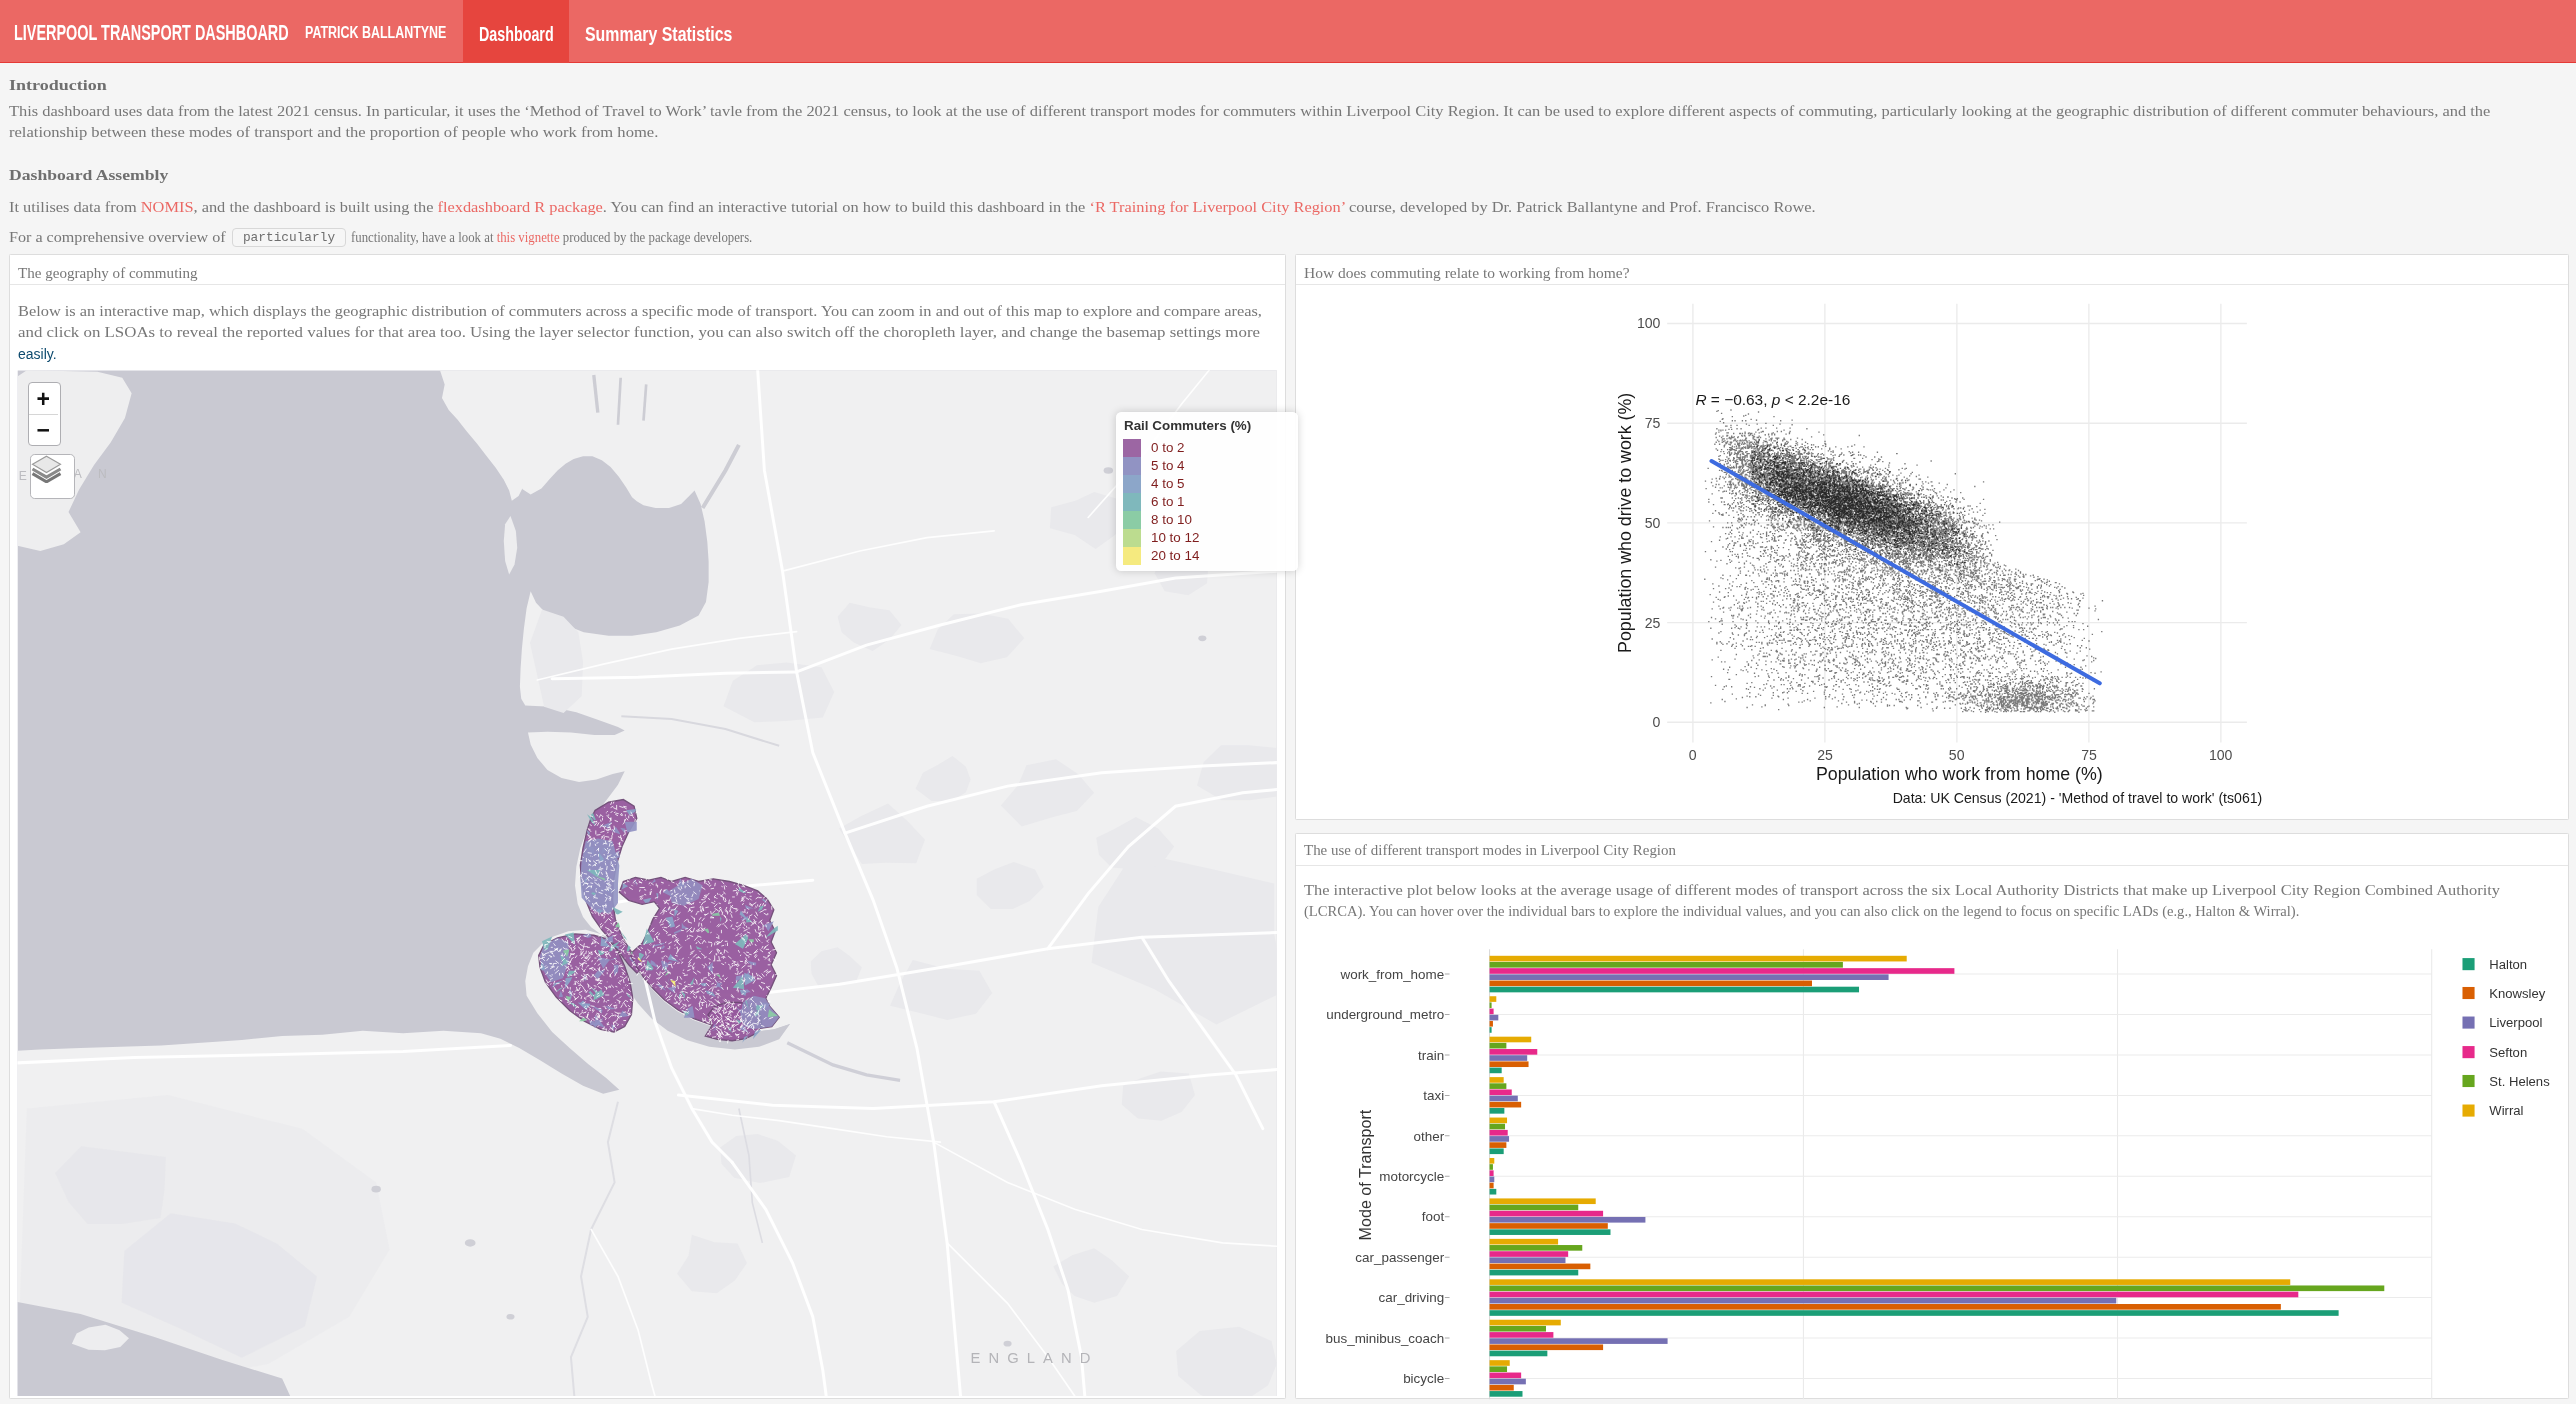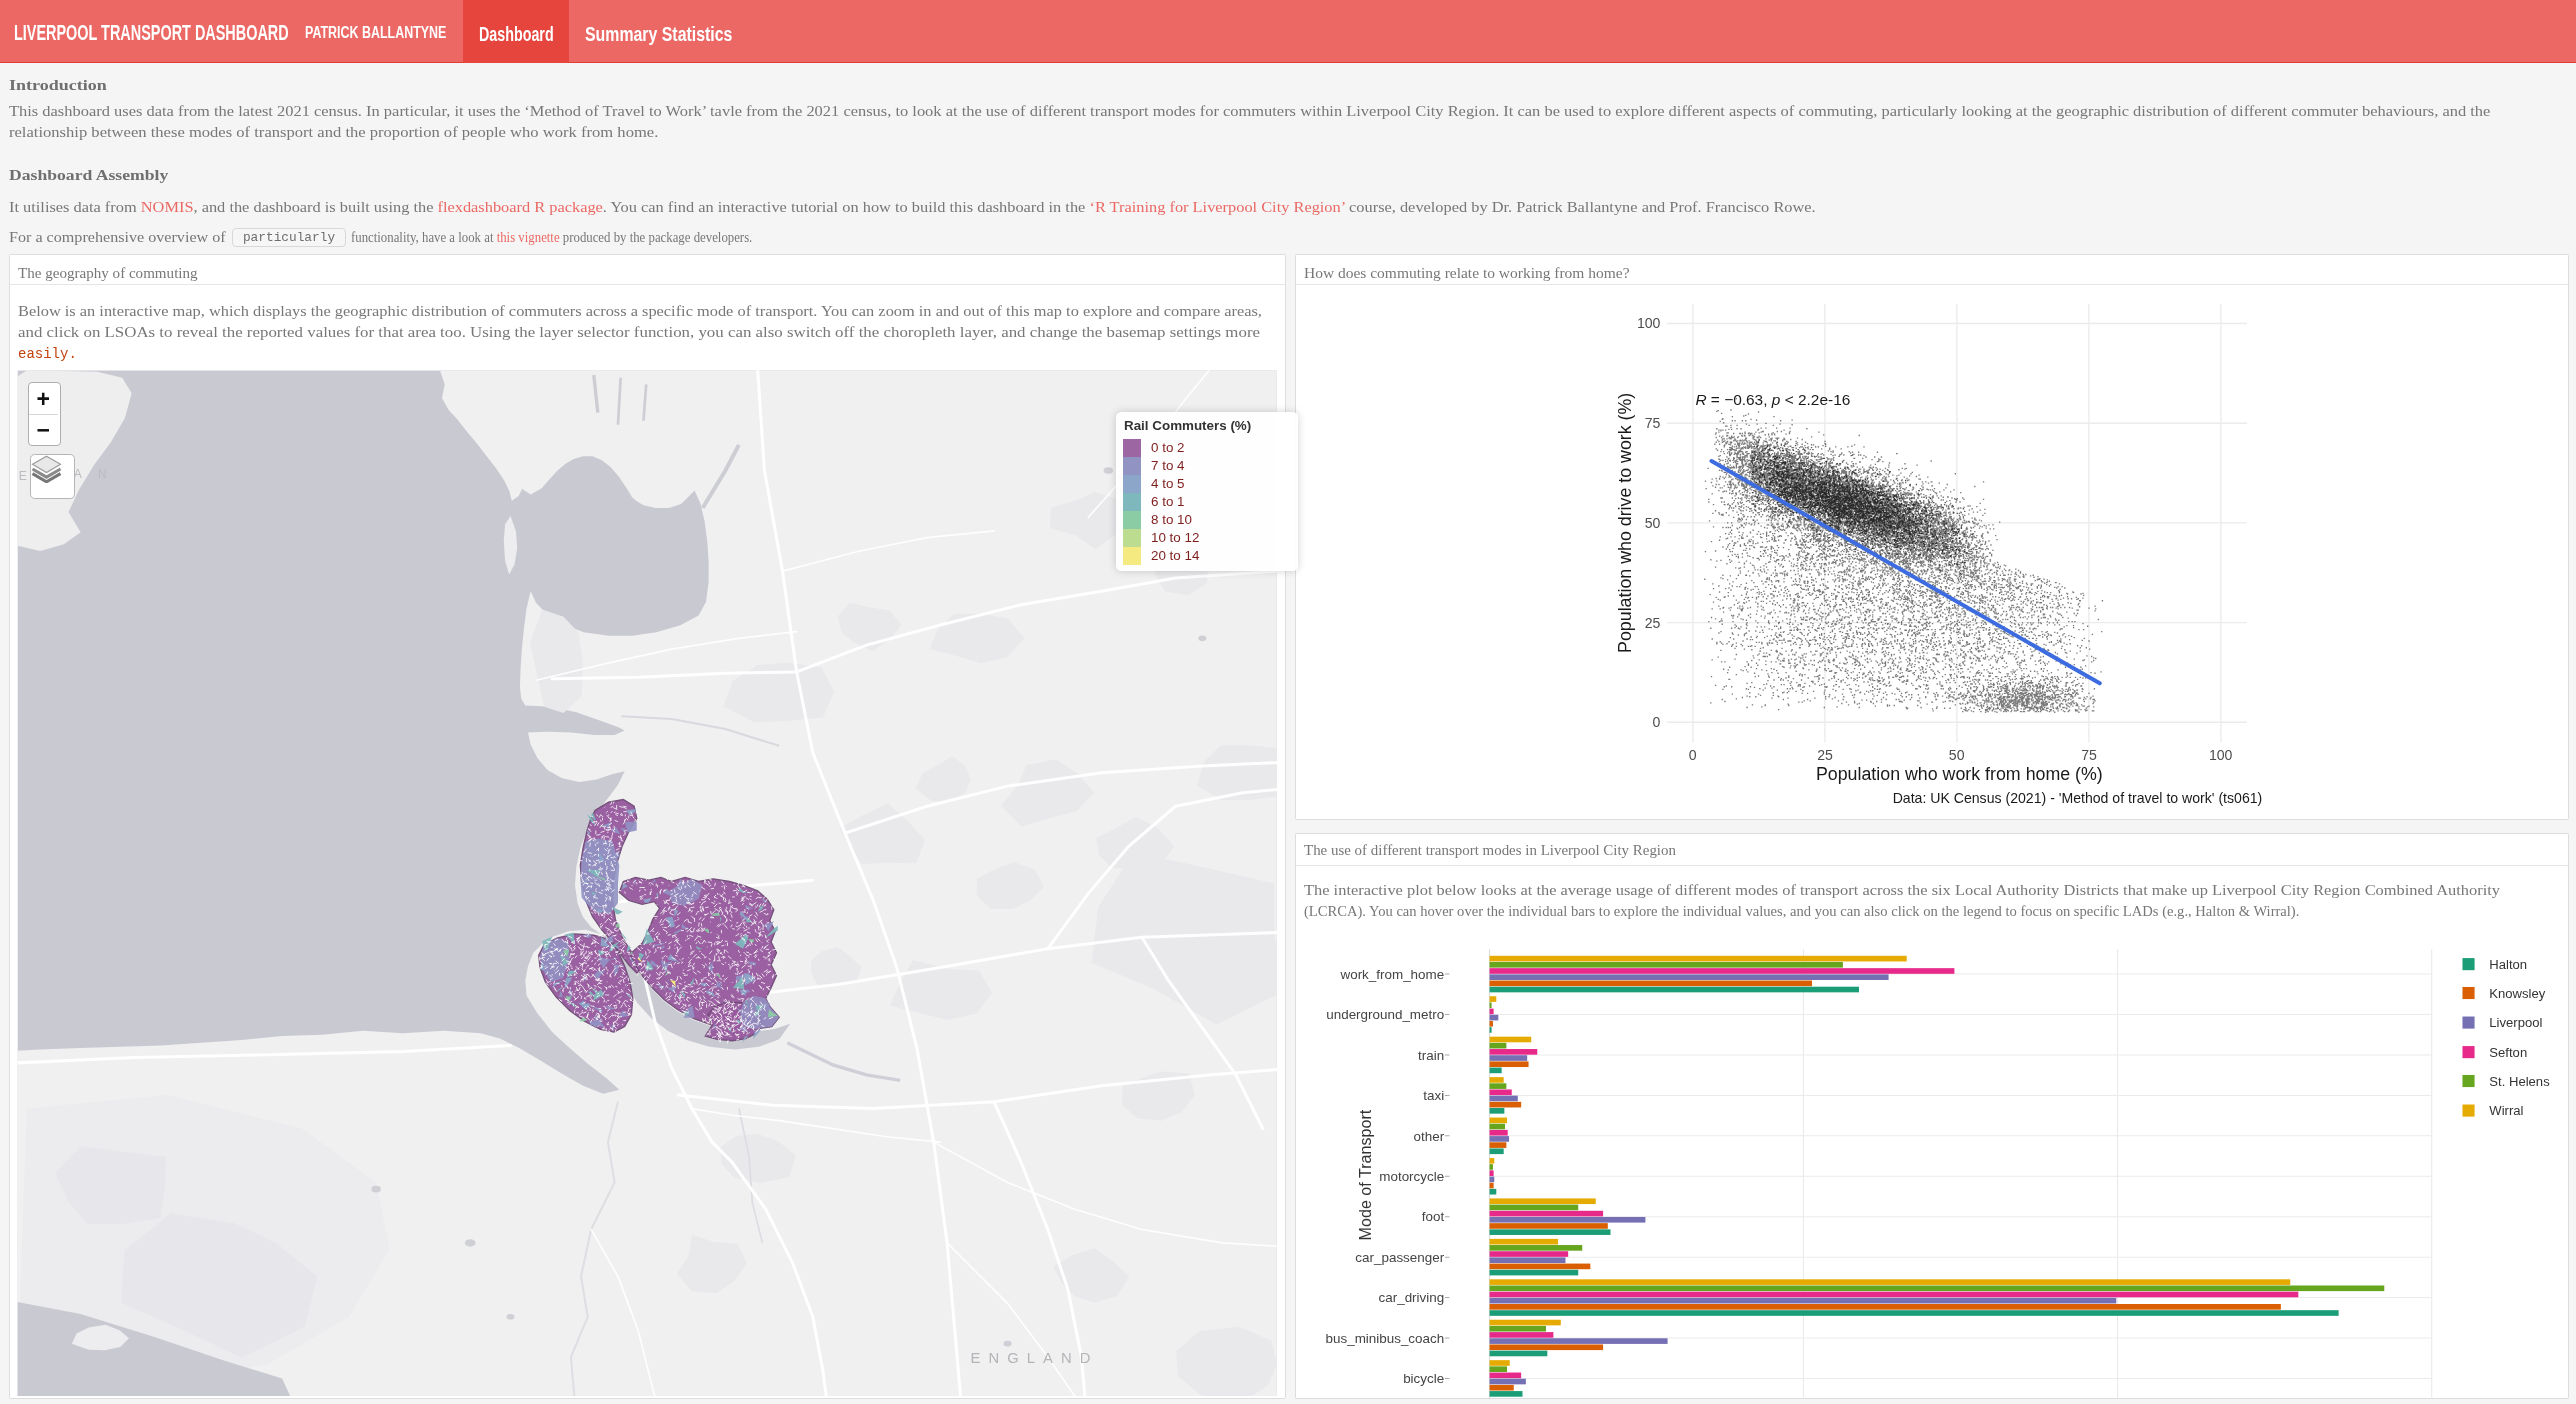--- a/index.html
+++ b/index.html
@@ -426,21 +426,21 @@
 <path d="M13 1 L25 8 L13 15 L1 8 Z" fill="#e8e8e8" stroke="#9a9a9a" stroke-width="1"></path>
 <path d="M1 12 L13 19 L25 12" fill="none" stroke="#8a8a8a" stroke-width="2.6"></path>
 <path d="M1 16 L13 23 L25 16" fill="none" stroke="#777777" stroke-width="2.6"></path>
 </svg>
     </div>
   <div id="mapleg">
 <div id="mapleg-title">Rail Commuters (%)</div>
 <div class="swatch" style="top:27px;background:#9c66a3"></div>
 <div class="swlab" style="top:28px">0 to 2</div>
 <div class="swatch" style="top:45px;background:#9193c3"></div>
-<div class="swlab" style="top:46px">7 to 4</div>
+<div class="swlab" style="top:46px">5 to 4</div>
 <div class="swatch" style="top:63px;background:#8CA6C9"></div>
 <div class="swlab" style="top:64px">4 to 5</div>
 <div class="swatch" style="top:81px;background:#7FB8BC"></div>
 <div class="swlab" style="top:82px">6 to 1</div>
 <div class="swatch" style="top:99px;background:#8BCCA5"></div>
 <div class="swlab" style="top:100px">8 to 10</div>
 <div class="swatch" style="top:117px;background:#BCDC8F"></div>
 <div class="swlab" style="top:118px">10 to 12</div>
 <div class="swatch" style="top:135px;background:#F5EA7F"></div>
 <div class="swlab" style="top:136px">20 to 14</div>
@@ -450,20 +450,20 @@
 <div class="tl" id="tl-p1l2" style="left:8.7px;top:126px;font-size:14px;font-family:'Liberation Serif',serif;font-weight:normal;color:#777777;transform:scaleX(1.1836);">relationship between these modes of transport and the proportion of people who work from home.</div>
 <div class="tl" id="tl-h2" style="left:8.7px;top:168px;font-size:14.4px;font-family:'Liberation Serif',serif;font-weight:bold;color:#6f6f6f;transform:scaleX(1.2259);">Dashboard Assembly</div>
 <div class="tl" id="tl-p2" style="left:8.7px;top:201px;font-size:14px;font-family:'Liberation Serif',serif;font-weight:normal;color:#777777;transform:scaleX(1.1685);">It utilises data from <a>NOMIS</a>, and the dashboard is built using the <a>flexdashboard R package</a>. You can find an interactive tutorial on how to build this dashboard in the <a>‘R Training for Liverpool City Region’</a> course, developed by Dr. Patrick Ballantyne and Prof. Francisco Rowe.</div>
 <div class="tl" id="tl-p3a" style="left:8.7px;top:231px;font-size:14px;font-family:'Liberation Serif',serif;font-weight:normal;color:#777777;transform:scaleX(1.1515);">For a comprehensive overview of</div>
 <div class="tl" id="tl-p3b" style="left:351px;top:231px;font-size:14px;font-family:'Liberation Serif',serif;font-weight:normal;color:#777777;transform:scaleX(0.9146);">functionality, have a look at <a>this vignette</a> produced by the package developers.</div>
 <div class="tl" id="tl-t_map" style="left:18px;top:266px;font-size:14.8px;font-family:'Liberation Serif',serif;font-weight:normal;color:#777777;transform:scaleX(1.0187);">The geography of commuting</div>
 <div class="tl" id="tl-t_sc" style="left:1304px;top:266px;font-size:14.8px;font-family:'Liberation Serif',serif;font-weight:normal;color:#777777;transform:scaleX(1.0465);">How does commuting relate to working from home?</div>
 <div class="tl" id="tl-t_bar" style="left:1304px;top:843px;font-size:14.8px;font-family:'Liberation Serif',serif;font-weight:normal;color:#777777;transform:scaleX(1.0098);">The use of different transport modes in Liverpool City Region</div>
 <div class="tl" id="tl-ml1" style="left:18px;top:305px;font-size:14px;font-family:'Liberation Serif',serif;font-weight:normal;color:#777777;transform:scaleX(1.1690);">Below is an interactive map, which displays the geographic distribution of commuters across a specific mode of transport. You can zoom in and out of this map to explore and compare areas,</div>
 <div class="tl" id="tl-ml2" style="left:18px;top:326px;font-size:14px;font-family:'Liberation Serif',serif;font-weight:normal;color:#777777;transform:scaleX(1.2038);">and click on LSOAs to reveal the reported values for that area too. Using the layer selector function, you can also switch off the choropleth layer, and change the basemap settings more</div>
-<div class="tl" id="tl-ml3" style="left:18px;top:347px;font-size:14px;font-family:Liberation Mono, monospace;font-weight:normal;color:#c2410c;text-align:center;">easily.</div>
+<div class="tl" id="tl-ml3" style="left:18px;top:347px;font-size:14px;font-family:Liberation Sans, sans-serif;font-weight:normal;color:#0c4a6e;text-align:center;">easily.</div>
 <div class="tl" id="tl-bl1" style="left:1304px;top:884px;font-size:14px;font-family:'Liberation Serif',serif;font-weight:normal;color:#777777;transform:scaleX(1.1722);">The interactive plot below looks at the average usage of different modes of transport across the six Local Authority Districts that make up Liverpool City Region Combined Authority</div>
 <div class="tl" id="tl-bl2" style="left:1304px;top:905px;font-size:14px;font-family:'Liberation Serif',serif;font-weight:normal;color:#777777;transform:scaleX(1.0416);">(LCRCA). You can hover over the individual bars to explore the individual values, and you can also click on the legend to focus on specific LADs (e.g., Halton &amp; Wirral).</div>
 <div class="tl" id="tl-nav1" style="left:14px;top:22px;font-size:22px;font-family:'Liberation Sans',sans-serif;font-weight:bold;color:#ffffff;transform:scaleX(0.6558);">LIVERPOOL TRANSPORT DASHBOARD</div>
 <div class="tl" id="tl-nav2" style="left:305px;top:25px;font-size:16px;font-family:'Liberation Sans',sans-serif;font-weight:bold;color:#ffffff;transform:scaleX(0.7782);">PATRICK BALLANTYNE</div>
 <div class="tl" id="tl-nav3" style="left:479px;top:24px;font-size:20px;font-family:'Liberation Sans',sans-serif;font-weight:bold;color:#ffffff;transform:scaleX(0.7147);">Dashboard</div>
 <div class="tl" id="tl-nav4" style="left:585px;top:24px;font-size:20px;font-family:'Liberation Sans',sans-serif;font-weight:bold;color:#ffffff;transform:scaleX(0.7937);">Summary Statistics</div>
 </div>
 
 </body></html>

